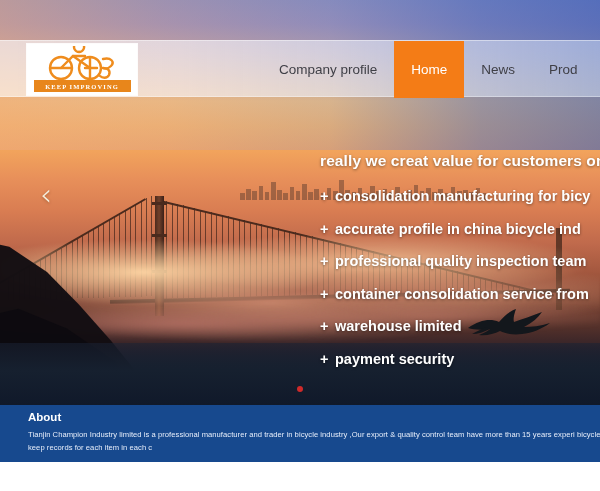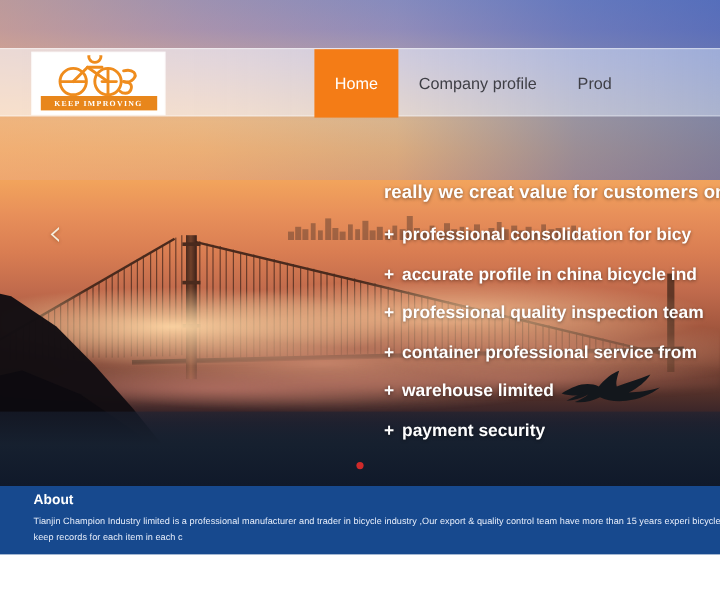--- a/index.html
+++ b/index.html
@@ -353,30 +353,30 @@
       <path d="M2 22 C14 14, 24 12, 33 16 C38 10, 44 5, 50 3 C48 9, 47 13, 48 16
                C56 13, 66 10, 76 6 C72 12, 66 17, 58 21 C66 21, 74 20, 84 17
                C76 23, 66 27, 56 28 C48 29, 40 28, 34 25 C28 28, 20 30, 13 29
                C18 27, 22 25, 24 23 C16 24, 8 24, 2 22 Z" fill="#13171c"></path>
       <path d="M24 23 C18 26, 12 28, 6 28 C11 25, 16 23, 20 21 Z" fill="#13171c"></path>
     </svg>
 
     <div class="hero-text">
       <div class="hero-head">really we creat value for customers on</div>
       <div class="hero-item">
-        <span class="plus">+</span><span>professional consolidation for bicy</span>
+        <span class="plus">+</span><span>consolidation manufacturing for bicy</span>
       </div>
       <div class="hero-item">
         <span class="plus">+</span><span>accurate profile in china bicycle ind</span>
       </div>
       <div class="hero-item">
         <span class="plus">+</span><span>professional quality inspection team</span>
       </div>
       <div class="hero-item">
-        <span class="plus">+</span><span>container professional service from</span>
+        <span class="plus">+</span><span>container consolidation service from</span>
       </div>
       <div class="hero-item">
         <span class="plus">+</span><span>warehouse limited</span>
       </div>
       <div class="hero-item">
         <span class="plus">+</span><span>payment security</span>
       </div>
     </div>
 
     <div class="arrow-left">‹</div>
@@ -394,22 +394,23 @@
           <path d="M28 10 L45 22"></path>
           <path d="M40 22 L52 22 M45 12 L45 32"></path>
           <path d="M34 6 a5 5 0 1 1 .1 0"></path>
           <path d="M58 13 C66 11, 70 16, 66 20 C62 24, 58 22, 58 22"></path>
           <path d="M58 22 C62 22, 66 24, 64 29 C62 33, 57 32, 55 30"></path>
         </g>
       </svg>
       <div class="tagline">KEEP IMPROVING</div>
     </div>
     <nav id="nav">
+        <div class="nav-item">Company profile</div>
         <div class="nav-item active">Home</div>
-        <div class="nav-item">Company profile</div>
+        <div class="nav-item">News</div>
         <div class="nav-item">Prod</div>
       </nav>
   </div>
 
   <div id="about">
     <div class="about-title">About</div>
     <div class="about-body">Tianjin Champion Industry limited is a professional manufacturer and trader in bicycle industry ,Our export &amp; quality control team have more than 15 years experi bicycle parts manufacturing and Quality checking. Our team have inspection for each order before it goes to customer and  keep  records for each item in each c</div>
   </div>
 
   <div id="footer-blank"></div>

